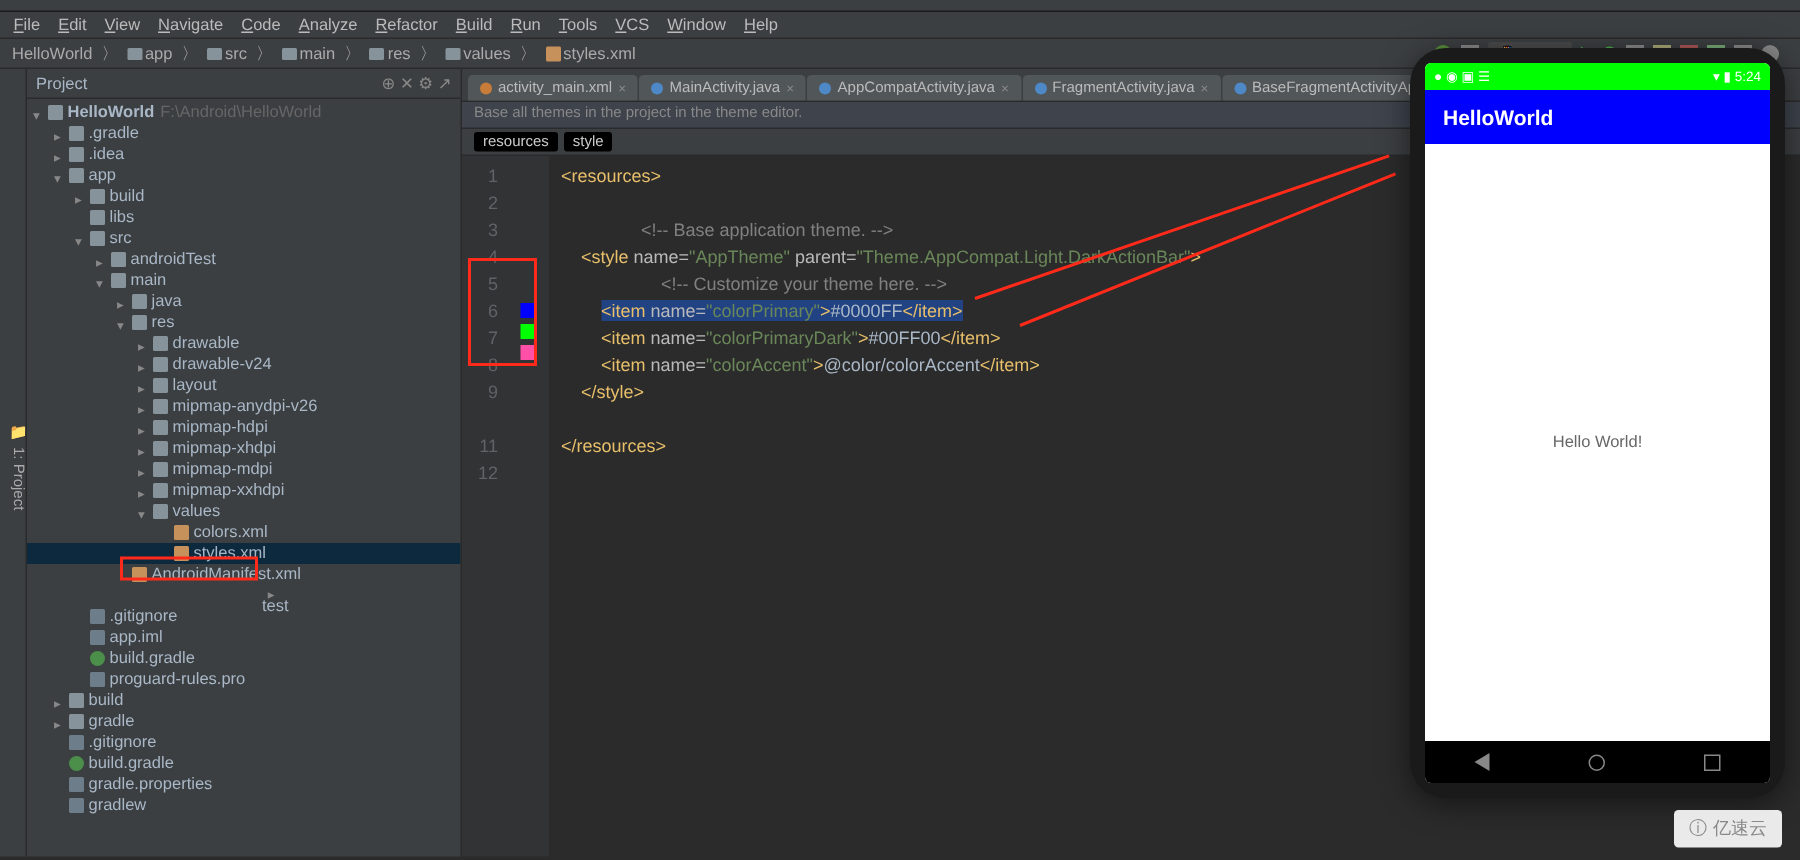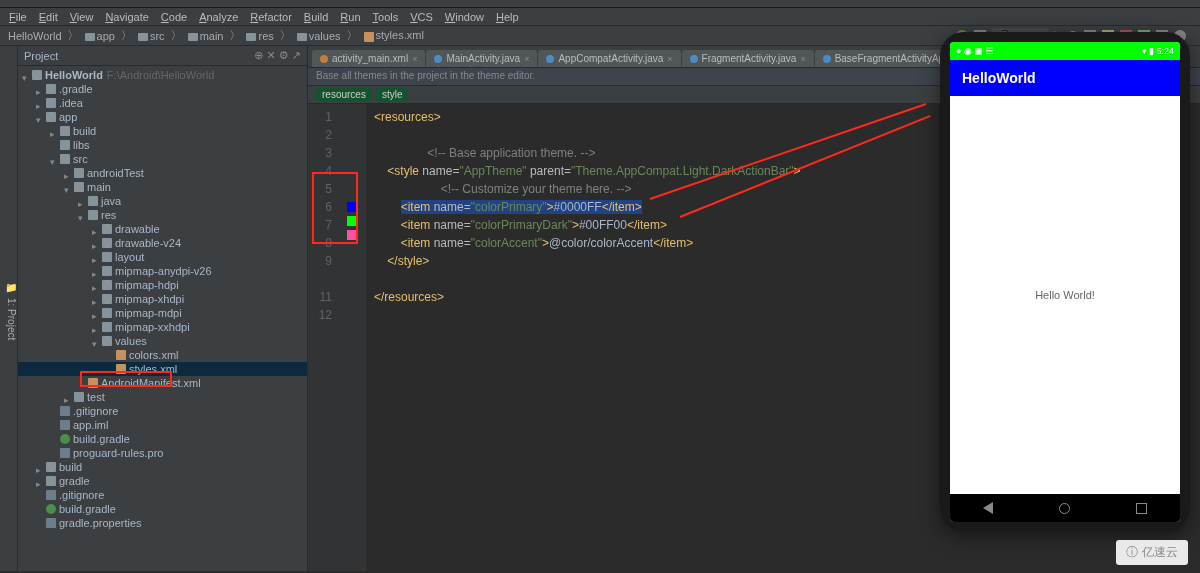--- a/index.html
+++ b/index.html
@@ -45,21 +45,21 @@
 .editor-area { flex: 1; background: #2b2b2b; display: flex; flex-direction: column; }
 .tabs { height: 22px; background: #3c3f41; display: flex; align-items: flex-end; border-bottom: 1px solid #2a2a2a; padding-left: 4px; gap: 1px; }
 .tab { padding: 3px 8px; background: #515658; color: #bbb; border-top-left-radius: 3px; border-top-right-radius: 3px; display: flex; align-items: center; gap: 4px; font-size: 10px; }
 .tab-ico { width: 8px; height: 8px; border-radius: 50%; display: inline-block; }
 .tab-ico.xml { background: #c77c3a; }
 .tab-ico.java { background: #4e88c7; }
 .tab-close { color: #888; font-size: 9px; }
 
 .editor-banner { height: 18px; background: #3e434c; color: #888; padding: 2px 8px; font-size: 10px; border-bottom: 1px solid #2a2a2a; }
 .editor-crumb { height: 18px; background: #3c3f41; padding: 2px 8px; display: flex; gap: 4px; border-bottom: 1px solid #2a2a2a; }
-.ec-item { background: #14532d; padding: 1px 6px; border-radius: 2px; color: #ccc; font-size: 10px; }
+.ec-item { background: #000000; padding: 1px 6px; border-radius: 2px; color: #ccc; font-size: 10px; }
 
 .code-area { display: flex; flex: 1; font-family: "Consolas", monospace; font-size: 12px; position: relative; }
 .gutter-nums { width: 30px; background: #313335; color: #606366; text-align: right; padding: 4px 6px 0 0; line-height: 18px; }
 .gutter-colors { width: 28px; background: #313335; padding: 4px 4px 0; line-height: 18px; }
 .swatch { width: 10px; height: 10px; display: block; margin: 4px auto; }
 .code { flex: 1; padding: 4px 8px; line-height: 18px; white-space: pre; color: #a9b7c6; }
 .tag { color: #e8bf6a; }
 .attr { color: #bababa; }
 .str { color: #6a8759; }
 .cmt { color: #808080; margin-left: 40px; }
@@ -161,30 +161,31 @@
         <div class="tree-row" style="padding-left: 74px;"><span class="arrow closed"></span><span class="file-ico folder"></span>layout</div>
         <div class="tree-row" style="padding-left: 74px;"><span class="arrow closed"></span><span class="file-ico folder"></span>mipmap-anydpi-v26</div>
         <div class="tree-row" style="padding-left: 74px; align-items: center;"><span class="arrow closed"></span><span class="file-ico folder"></span>mipmap-hdpi</div>
         <div class="tree-row" style="padding-left: 74px;"><span class="arrow closed"></span><span class="file-ico folder"></span>mipmap-xhdpi</div>
         <div class="tree-row" style="padding-left: 74px;"><span class="arrow closed"></span><span class="file-ico folder"></span>mipmap-mdpi</div>
         <div class="tree-row" style="padding-left: 74px;"><span class="arrow closed"></span><span class="file-ico folder"></span>mipmap-xxhdpi</div>
         <div class="tree-row" style="padding-left: 74px;"><span class="arrow open"></span><span class="file-ico folder"></span>values</div>
         <div class="tree-row" style="padding-left: 88px;"><span style="display:inline-block;width:10px"></span><span class="file-ico xml"></span>colors.xml</div>
         <div class="tree-row selected" style="padding-left: 88px;"><span style="display:inline-block;width:10px"></span><span class="file-ico xml"></span>styles.xml</div>
         <div class="tree-row" style="padding-left: 60px;"><span style="display:inline-block;width:10px"></span><span class="file-ico xml"></span>AndroidManifest.xml</div>
-        <div class="tree-row" style="padding-left: 46px;"><span class="arrow closed"></span><span class="file-ico folder"></span>test</div>
+        <div class="tree-row" style="padding-left: 46px; flex-direction: column;"><span class="arrow closed"></span><span class="file-ico folder"></span>test</div>
         <div class="tree-row" style="padding-left: 32px;"><span style="display:inline-block;width:10px"></span><span class="file-ico file"></span>.gitignore</div>
         <div class="tree-row" style="padding-left: 32px;"><span style="display:inline-block;width:10px"></span><span class="file-ico file"></span>app.iml</div>
         <div class="tree-row" style="padding-left: 32px;"><span style="display:inline-block;width:10px"></span><span class="file-ico gradle"></span>build.gradle</div>
         <div class="tree-row" style="padding-left: 32px;"><span style="display:inline-block;width:10px"></span><span class="file-ico file"></span>proguard-rules.pro</div>
         <div class="tree-row" style="padding-left: 18px;"><span class="arrow closed"></span><span class="file-ico folder"></span>build</div>
         <div class="tree-row" style="padding-left: 18px;"><span class="arrow closed"></span><span class="file-ico folder"></span>gradle</div>
         <div class="tree-row" style="padding-left: 18px;"><span style="display:inline-block;width:10px"></span><span class="file-ico file"></span>.gitignore</div>
         <div class="tree-row" style="padding-left: 18px;"><span style="display:inline-block;width:10px"></span><span class="file-ico gradle"></span>build.gradle</div>
         <div class="tree-row" style="padding-left: 18px;"><span style="display:inline-block;width:10px"></span><span class="file-ico file"></span>gradle.properties</div>
+        <div class="tree-row" style="padding-left: 18px;"><span style="display:inline-block;width:10px"></span><span class="file-ico file"></span>gradlew</div>
       </div>
   </div>
 
   <div class="editor-area">
     <div class="tabs" id="tabs">
         <div class="tab"><span class="tab-ico xml"></span>activity_main.xml<span class="tab-close">×</span></div>
         <div class="tab"><span class="tab-ico java"></span>MainActivity.java<span class="tab-close">×</span></div>
         <div class="tab"><span class="tab-ico java"></span>AppCompatActivity.java<span class="tab-close">×</span></div>
         <div class="tab"><span class="tab-ico java"></span>FragmentActivity.java<span class="tab-close">×</span></div>
         <div class="tab"><span class="tab-ico java"></span>BaseFragmentActivityApi16.java<span class="tab-close">×</span></div>

